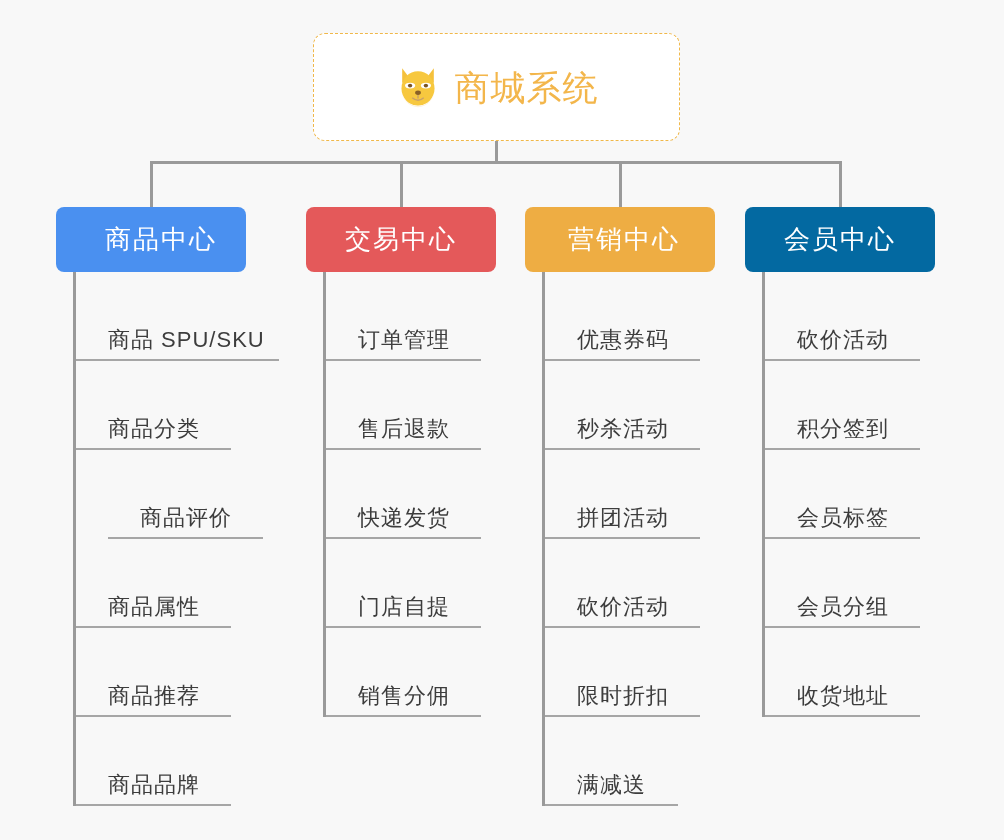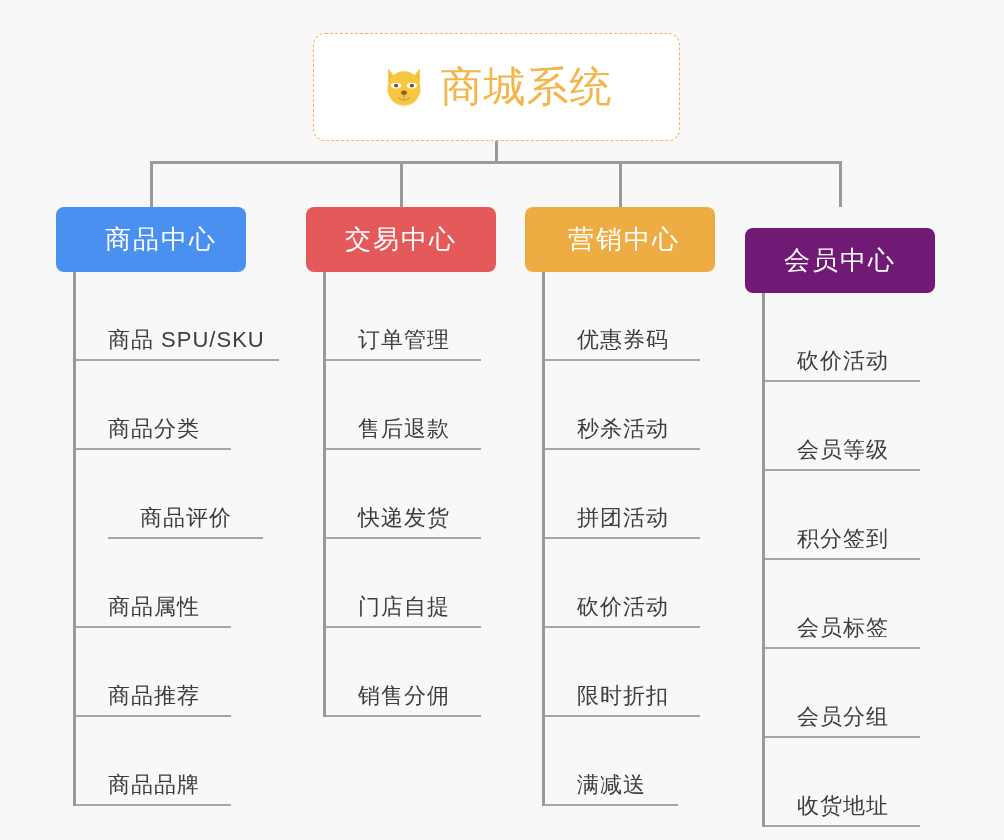--- a/index.html
+++ b/index.html
@@ -37,21 +37,21 @@
     justify-content: center;
     gap: 14px;
   }
   .root-emoji {
     width: 46px;
     height: 46px;
     position: relative;
     flex: none;
   }
   .root-title {
-    font-size: 42px;
+    font-size: 35px;
     color: #f3b64b;
     letter-spacing: 1px;
     line-height: 1;
     white-space: nowrap;
   }
 
   
   .line {
     position: absolute;
     background: #9a9a9a;
@@ -164,26 +164,25 @@
       <div class="leaf" style="width:155px;">优惠券码</div>
       <div class="leaf" style="width:155px;">秒杀活动</div>
       <div class="leaf" style="width:155px;">拼团活动</div>
       <div class="leaf" style="width:155px;">砍价活动</div>
       <div class="leaf" style="width:155px;">限时折扣</div>
       <div class="leaf" style="width:133px;">满减送</div>
     </div>
   </div>
 
   <div class="column" style="left:745px; width:190px;">
-    <div class="col-head" style="background:#701a75;margin-top:21px;">
+    <div class="col-head" style="background:#0369a1;">
       <span>会员中心</span>
     </div>
     <div class="col-body">
       <div class="leaf" style="width:155px;">砍价活动</div>
-      <div class="leaf" style="width:155px;">会员等级</div>
       <div class="leaf" style="width:155px;">积分签到</div>
       <div class="leaf" style="width:155px;">会员标签</div>
       <div class="leaf" style="width:155px;">会员分组</div>
       <div class="leaf" style="width:155px;">收货地址</div>
     </div>
   </div>
 
 </div>
 
 </body></html>

